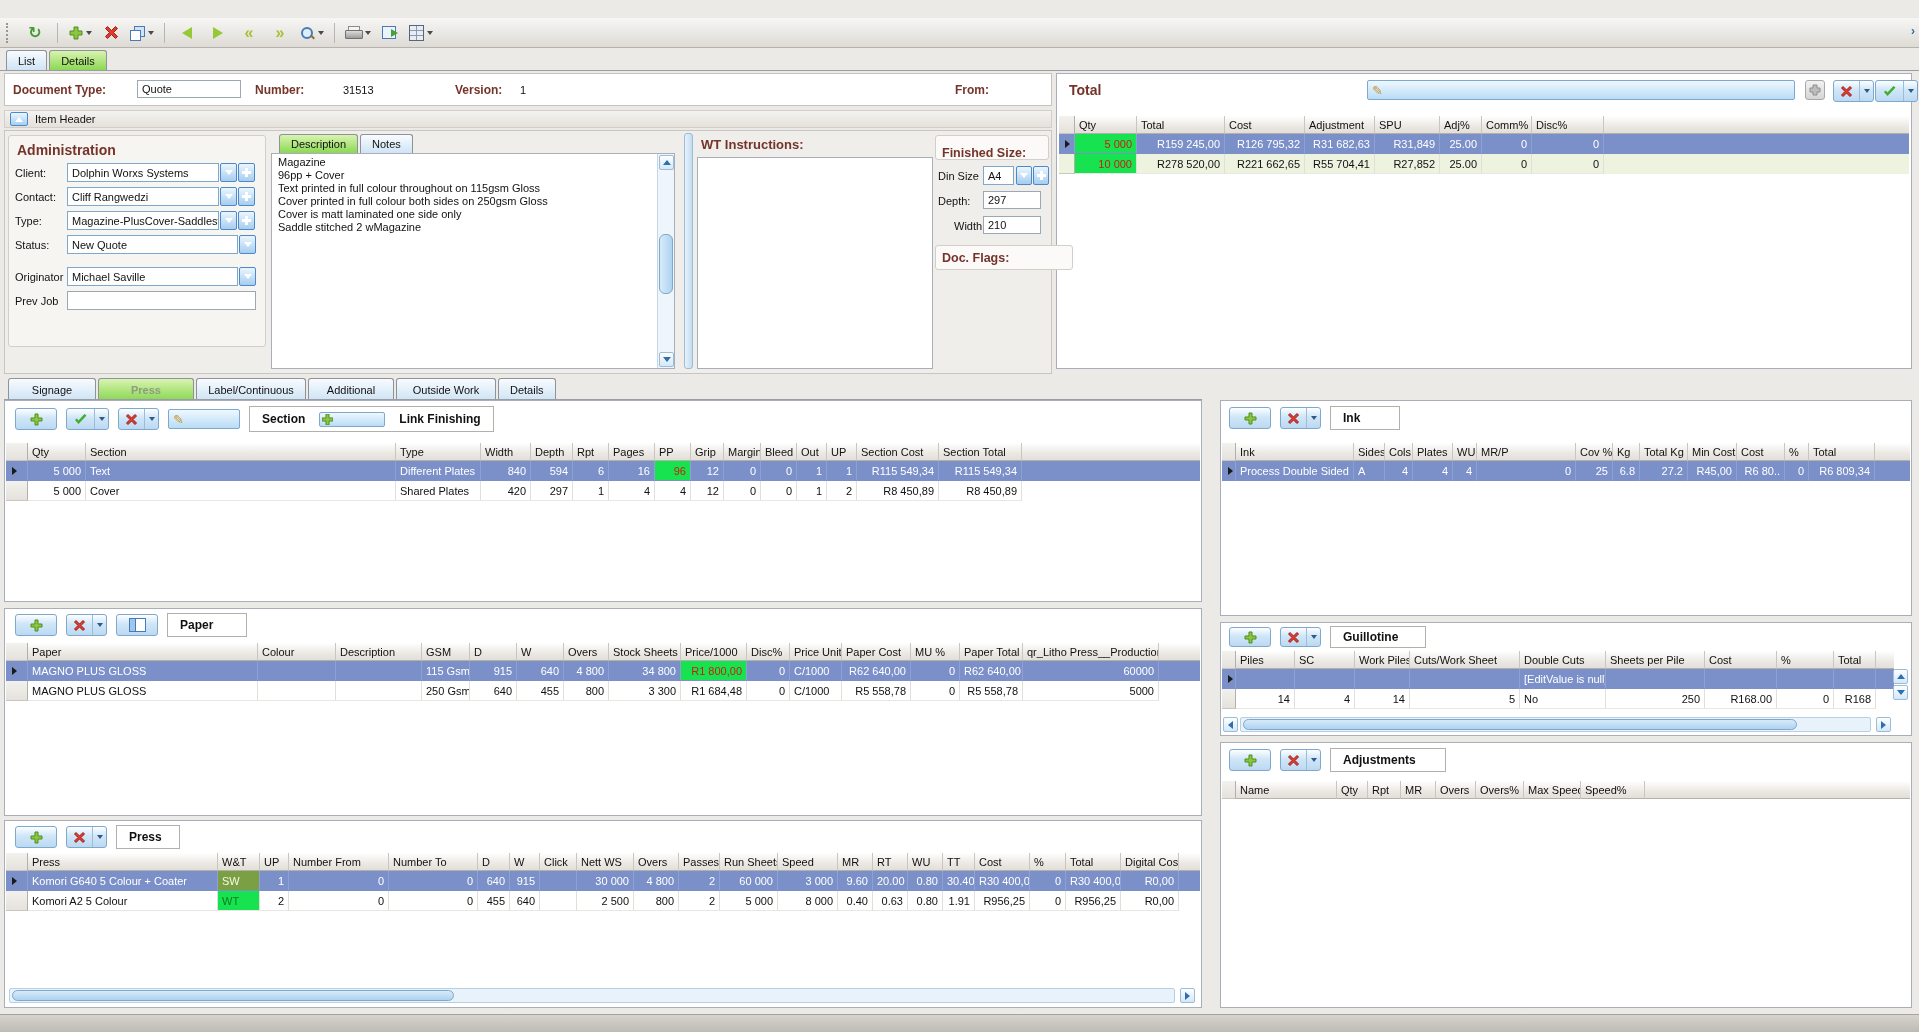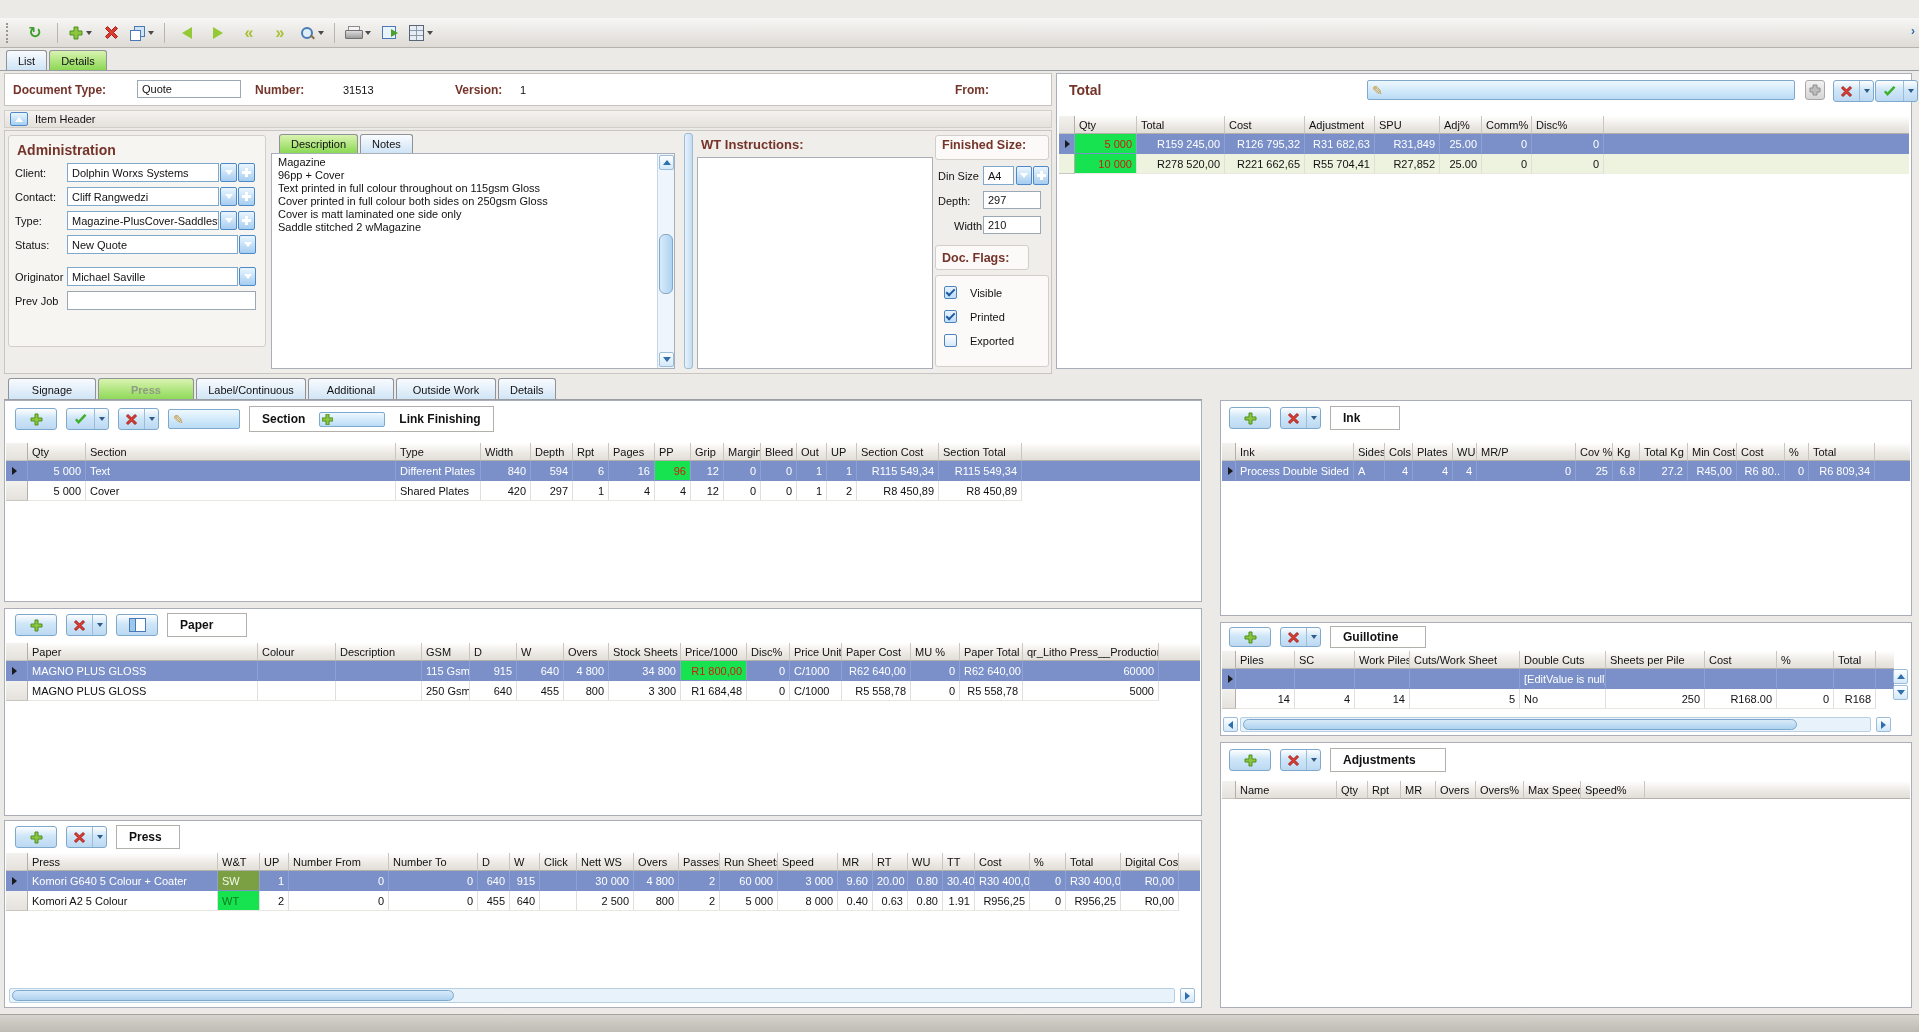--- a/index.html
+++ b/index.html
@@ -398,56 +398,42 @@
 
     <div class="pos" style="left:692px;top:2px;width:236px;height:238px;">
       <span class="h2" style="position:absolute;left:4px;top:4px;font-size:13px;">WT Instructions:</span>
       <div class="pos" style="left:0;top:24px;width:236px;height:212px;background:#fff;border:1px solid #a9aeb9;box-sizing:border-box;">
         <span></span>
       </div>
     </div>
 
     <div class="pos" style="left:930px;top:2px;width:116px;height:238px;">
       <div class="gbox" style="left:0;top:2px;width:114px;height:25px;background:#fbfaf8;">
-        <span class="h1" style="position:absolute;left:6px;top:2px;font-size:12.5px;">Finished Size:</span>
+        <span class="h1" style="position:absolute;left:6px;top:10px;font-size:12.5px;">Finished Size:</span>
       </div>
       <span class="pos" style="left:3px;top:37px;">Din Size</span>
       <div class="pos field" style="left:48px;top:33px;width:31px;">
           <span>A4</span>
         </div>
       <span class="pos ddbtn" style="left:80px;top:33px;width:16px;">
           <span class="wtri"></span>
         </span>
       <span class="pos ddbtn" style="left:97px;top:33px;width:16px;">
           <span class="wplus"></span>
         </span>
       <span class="pos" style="left:3px;top:62px;">Depth:</span>
       <div class="pos tinput" style="left:48px;top:58px;width:58px;">
           <span>297</span>
         </div>
       <span class="pos" style="left:3px;top:87px;margin-left:16px;">Width:</span>
       <div class="pos tinput" style="left:48px;top:83px;width:58px;">
           <span>210</span>
         </div>
-      <div class="gbox" style="left:0;top:112px;width:94px;height:25px;background:#fbfaf8;">
+      <div class="gbox" style="left:0;top:112px;width:138px;height:25px;background:#fbfaf8;">
         <span class="h1" style="position:absolute;left:6px;top:5px;font-size:12.5px;">Doc. Flags:</span>
-      </div>
-      <div class="gbox" style="left:0;top:142px;width:114px;height:92px;background:#fbfaf8;">
-        <div style="display:flex;align-items:center;gap:13px;margin:10px 0 0 8px;">
-          <span class="cb checked"></span>
-          <span>Visible</span>
-        </div>
-        <div style="display:flex;align-items:center;gap:13px;margin:11px 0 0 8px;">
-          <span class="cb checked"></span>
-          <span>Printed</span>
-        </div>
-        <div style="display:flex;align-items:center;gap:13px;margin:11px 0 0 8px;">
-          <span class="cb"></span>
-          <span>Exported</span>
-        </div>
       </div>
     </div>
   </div>
 
   <div class="tabstrip" style="left:8px;top:378px;">
     <span class="tab" style="height:22px;min-width:88px;">
         <span>Signage</span>
       </span>
     <span class="tab active muted" style="height:22px;min-width:96px;">
         <span>Press</span>

